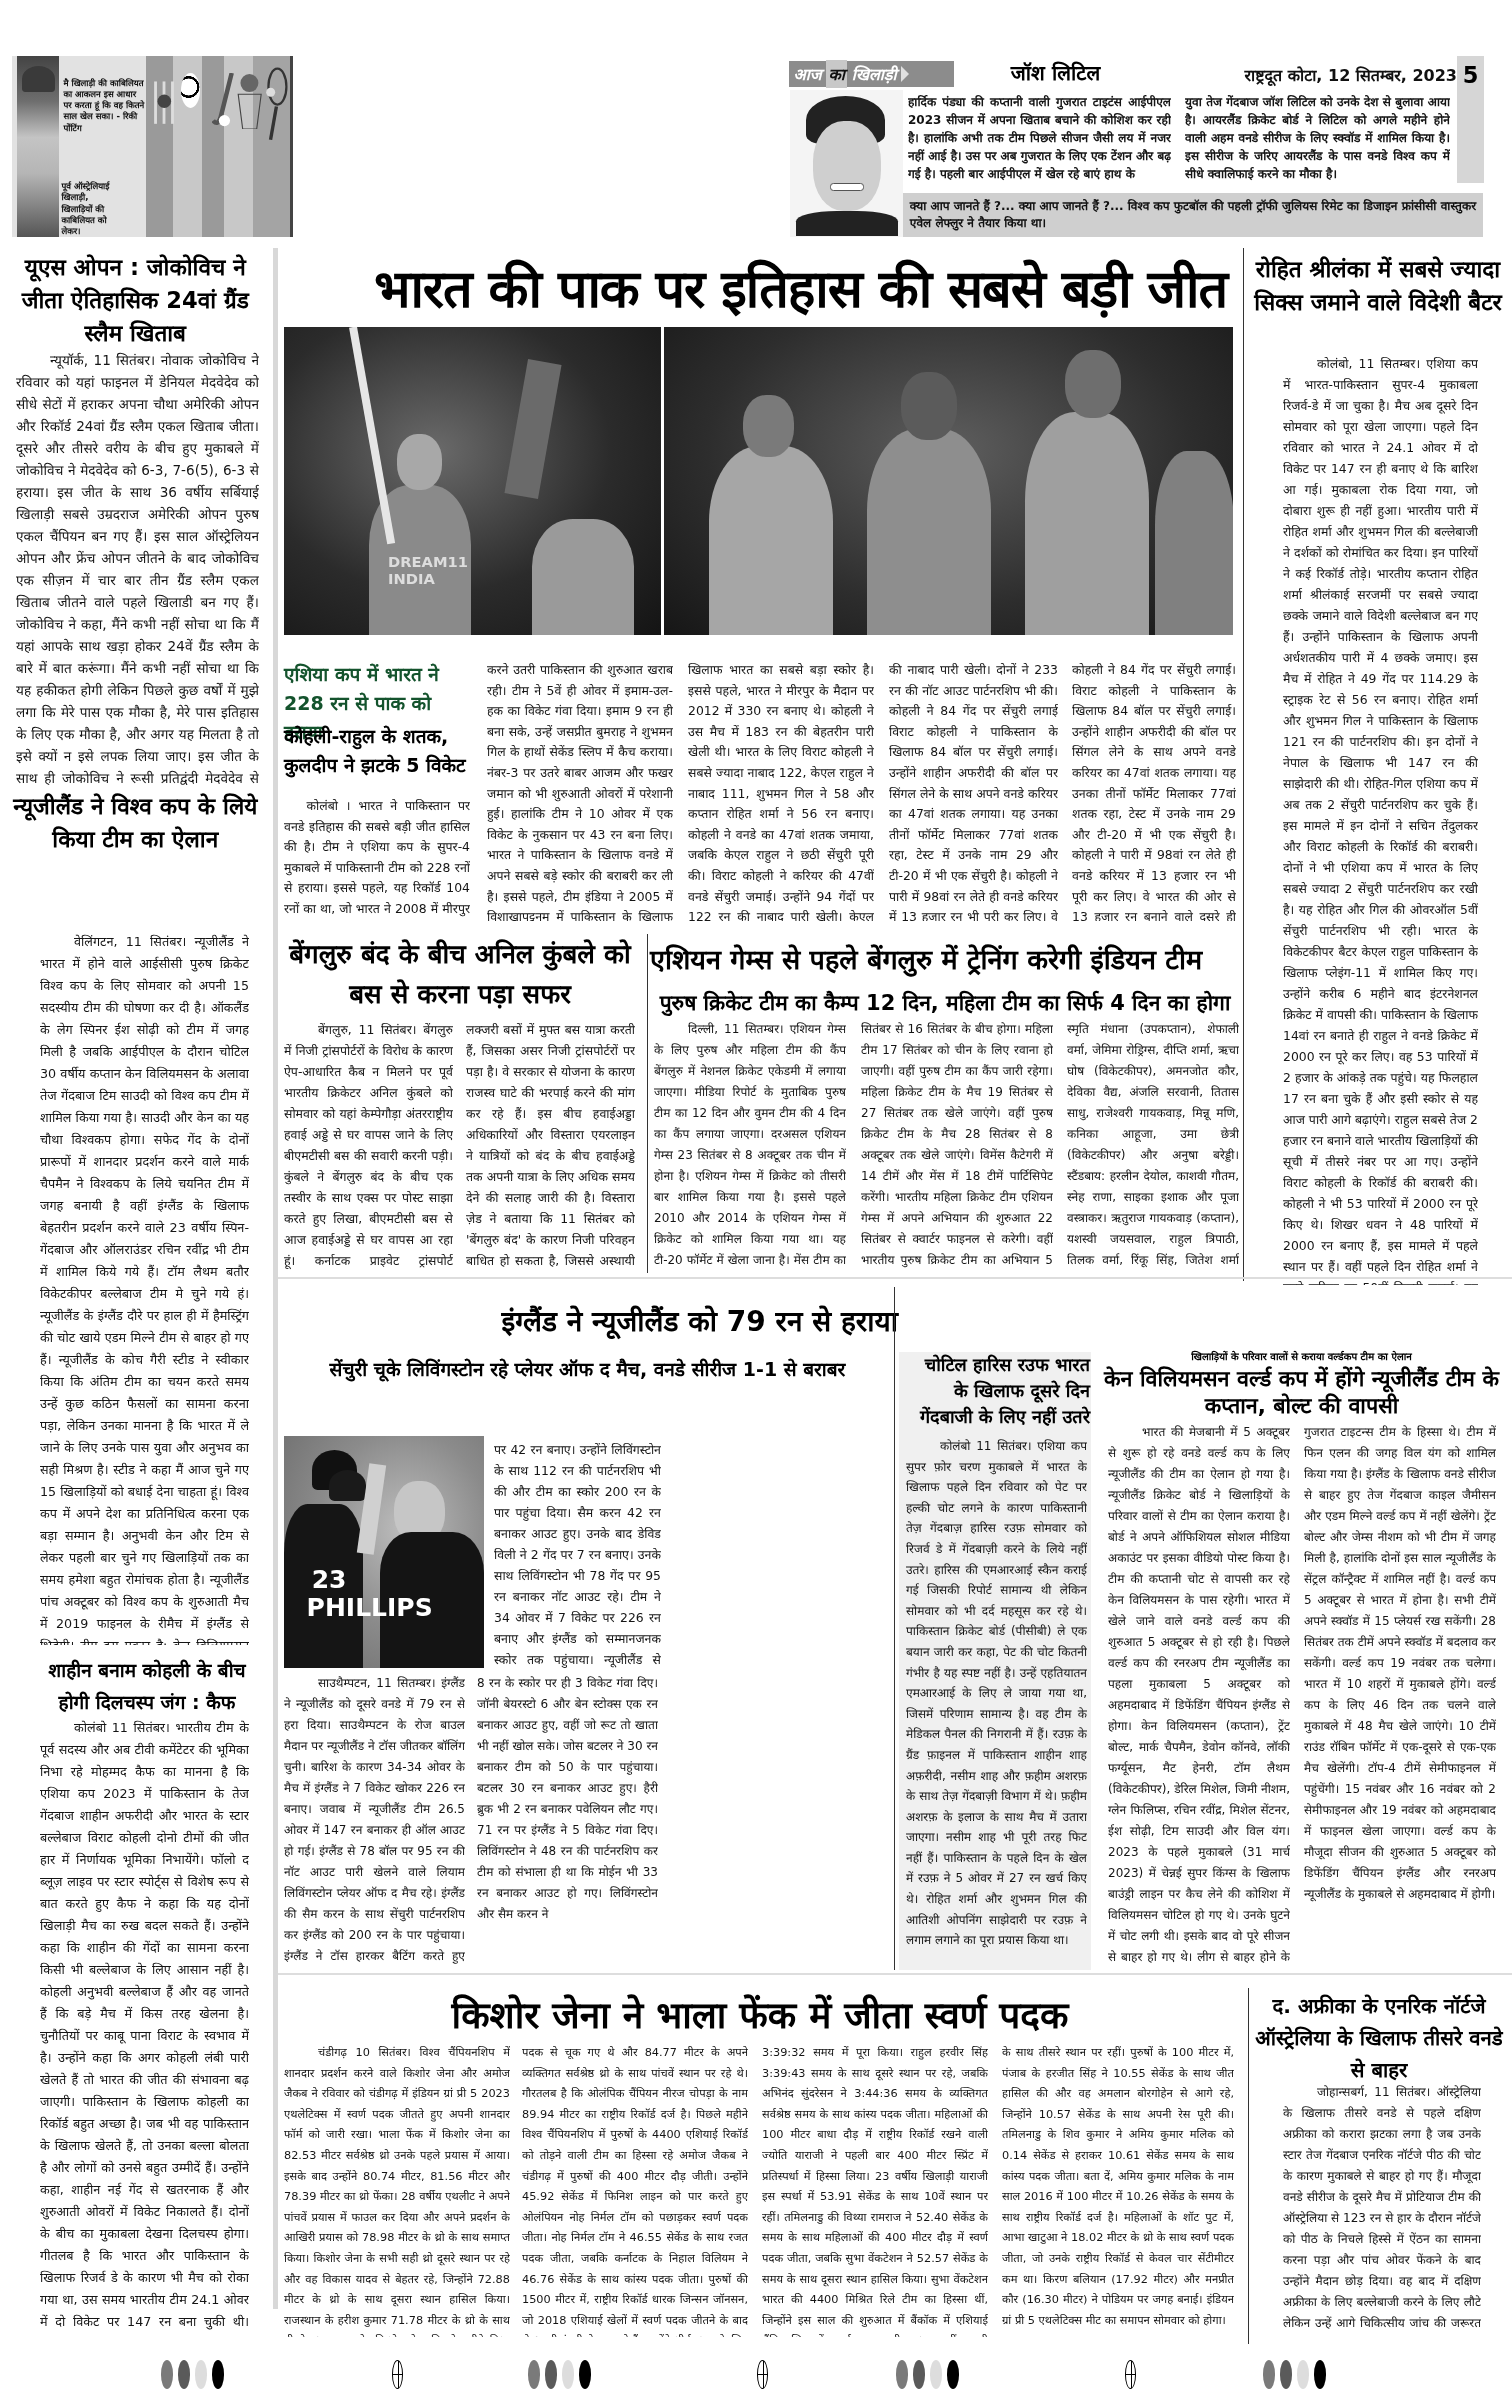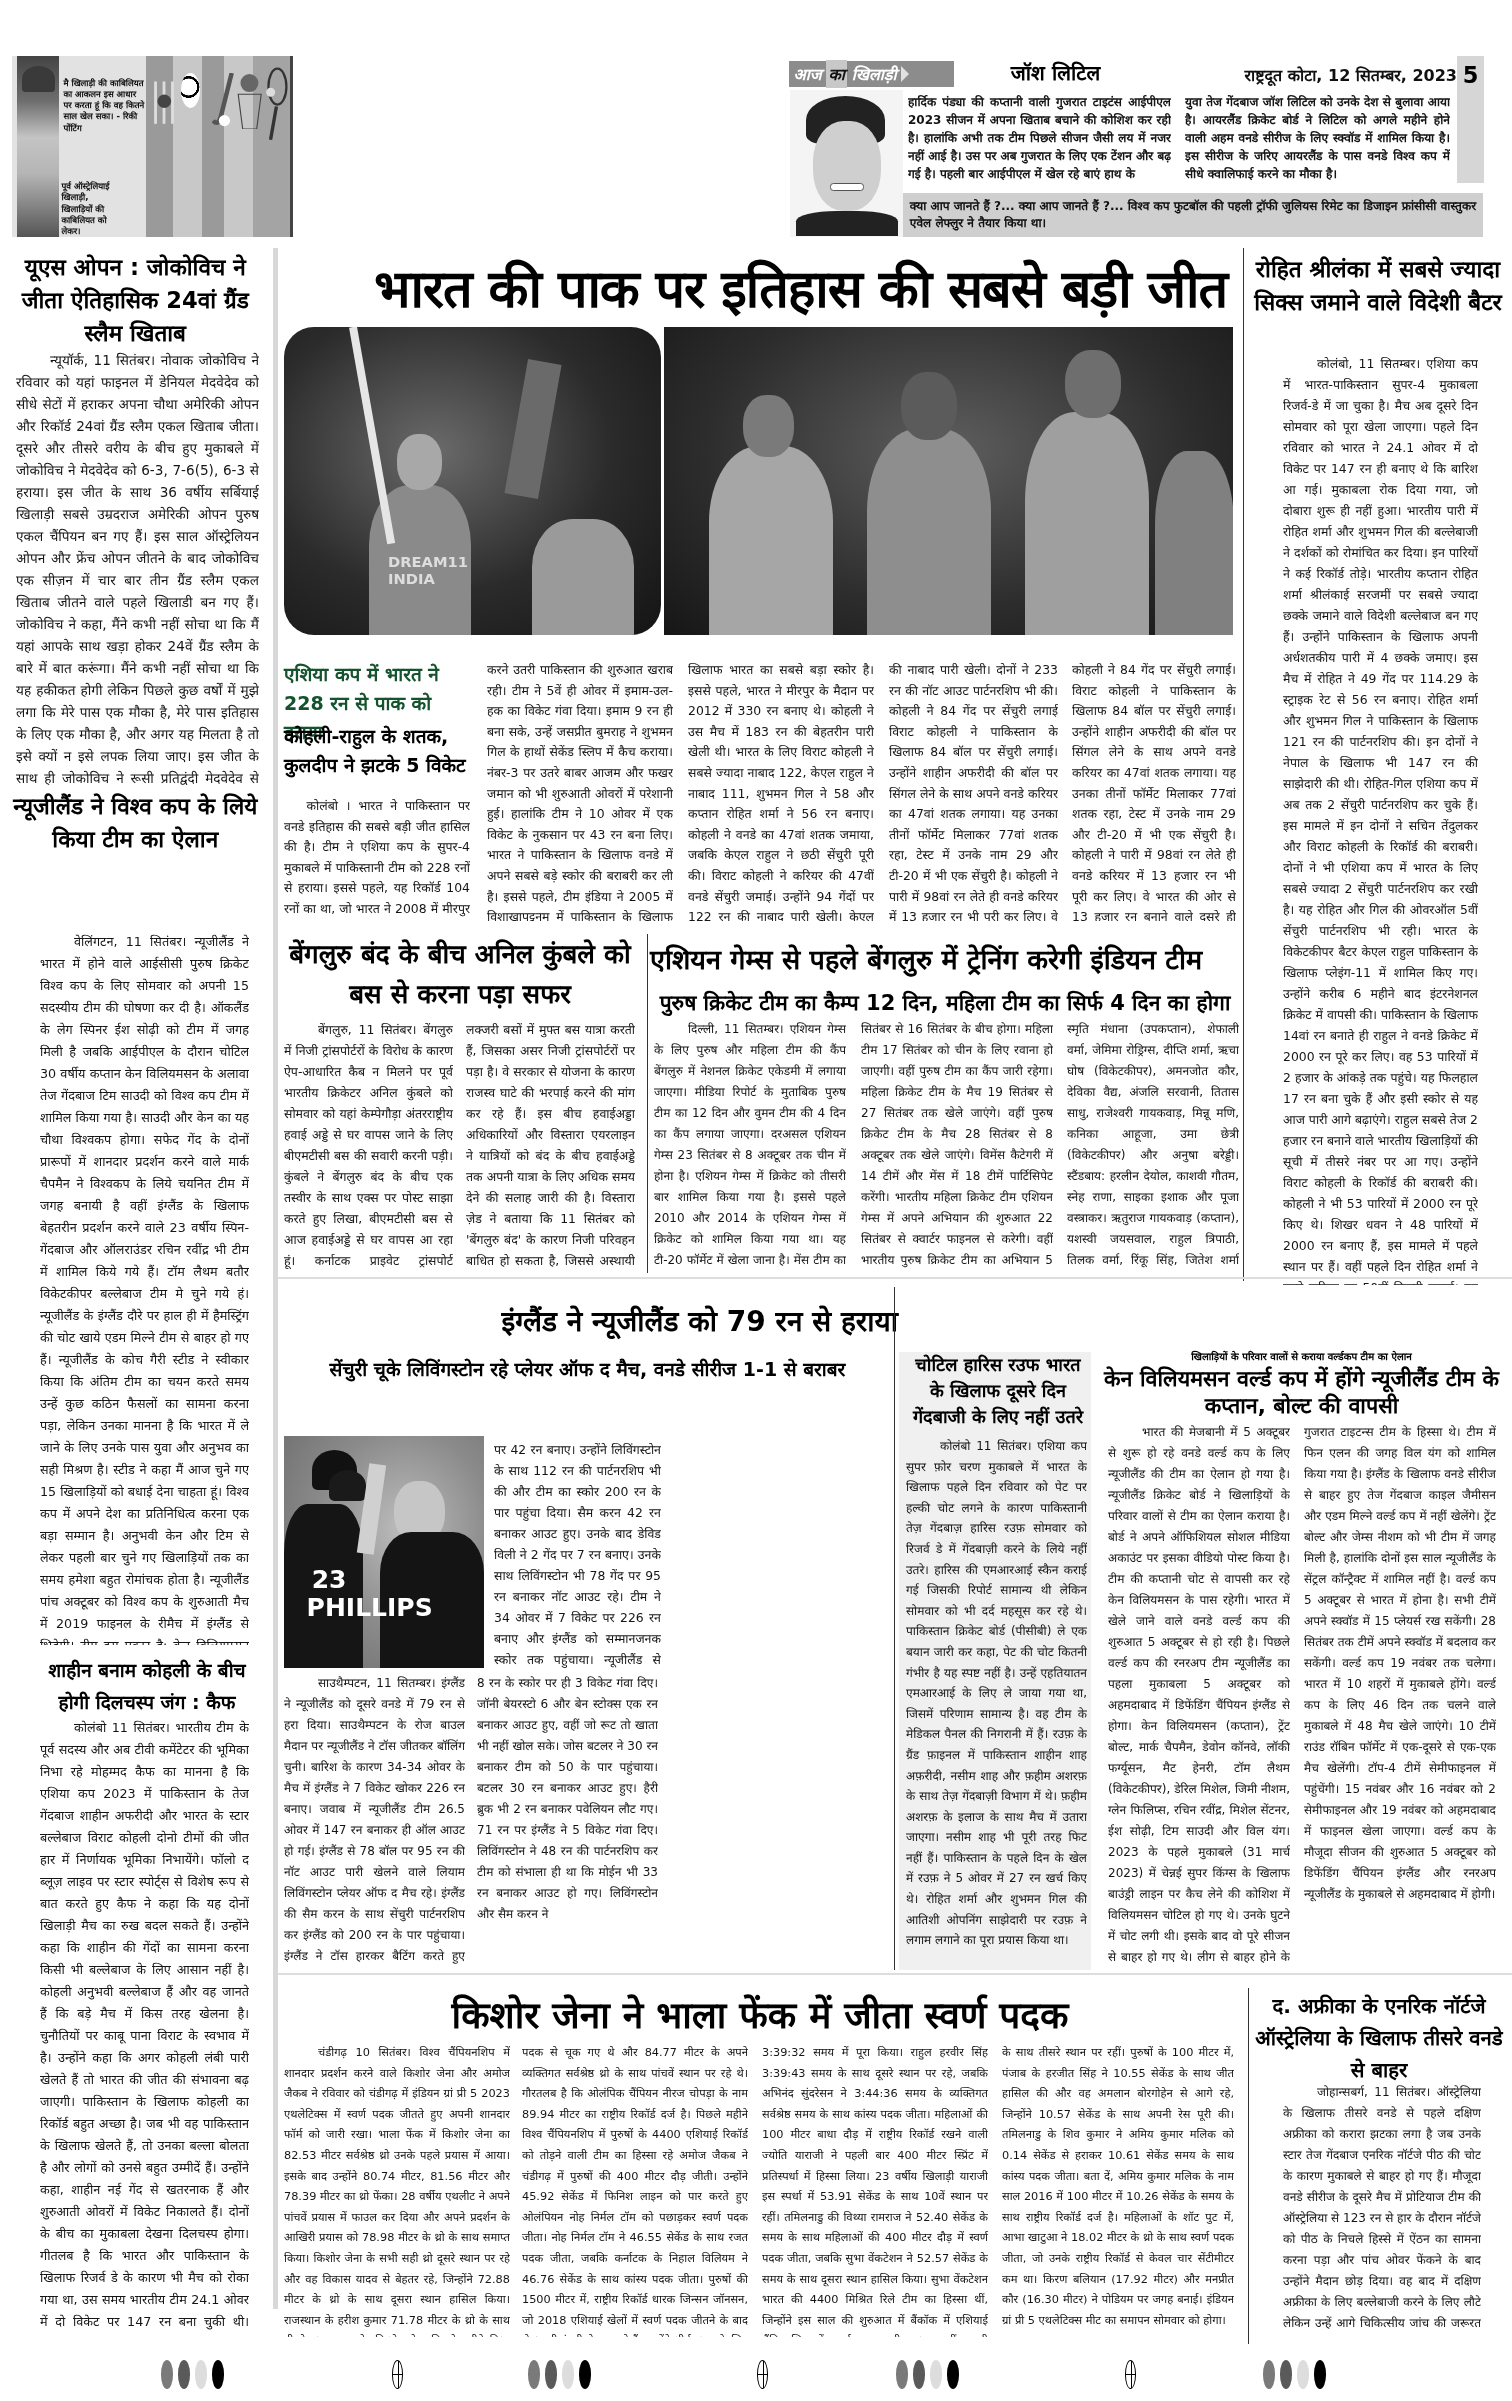--- a/index.html
+++ b/index.html
@@ -98,21 +98,21 @@
 <div class="abs body para-indent" data-name="djokovic-body" style="left:16px;top:349px;width:243px;height:436px;font-size:13.6px;line-height:22px">न्यूयॉर्क, 11 सितंबर। नोवाक जोकोविच ने रविवार को यहां फाइनल में डेनियल मेदवेदेव को सीधे सेटों में हराकर अपना चौथा अमेरिकी ओपन और रिकॉर्ड 24वां ग्रैंड स्लैम एकल खिताब जीता। दूसरे और तीसरे वरीय के बीच हुए मुकाबले में जोकोविच ने मेदवेदेव को 6-3, 7-6(5), 6-3 से हराया। इस जीत के साथ 36 वर्षीय सर्बियाई खिलाड़ी सबसे उम्रदराज अमेरिकी ओपन पुरुष एकल चैंपियन बन गए हैं। इस साल ऑस्ट्रेलियन ओपन और फ्रेंच ओपन जीतने के बाद जोकोविच एक सीज़न में चार बार तीन ग्रैंड स्लैम एकल खिताब जीतने वाले पहले खिलाडी बन गए हैं। जोकोविच ने कहा, मैंने कभी नहीं सोचा था कि मैं यहां आपके साथ खड़ा होकर 24वें ग्रैंड स्लैम के बारे में बात करूंगा। मैंने कभी नहीं सोचा था कि यह हकीकत होगी लेकिन पिछले कुछ वर्षों में मुझे लगा कि मेरे पास एक मौका है, मेरे पास इतिहास के लिए एक मौका है, और अगर यह मिलता है तो इसे क्यों न इसे लपक लिया जाए। इस जीत के साथ ही जोकोविच ने रूसी प्रतिद्वंदी मेदवेदेव से 2021 का बदला ले लिया जब मेदवेदेव ने उन्हे सीधे सेटों में हरा कर उनकी जीत की रफ्तार पर ब्रेक लगा दिये थे। वर्ष 1969 में रॉड लेवर के बाद एक ही वर्ष में सभी चार ग्रैंड स्लैम जीतने वाले जोकोविच पहले व्यक्ति बन गए है।</div>
 
 <div class="abs hl" data-name="nz-squad-headline" style="left:11.3px;top:790px;width:248px;font-size:22.6px;line-height:33px">न्यूजीलैंड ने विश्व कप के लिये किया टीम का ऐलान</div>
 <div class="abs body para-indent" data-name="nz-squad-body" style="left:40px;top:931px;width:209px;height:714px;font-size:12.7px;line-height:22px">वेलिंगटन, 11 सितंबर। न्यूजीलैंड ने भारत में होने वाले आईसीसी पुरुष क्रिकेट विश्व कप के लिए सोमवार को अपनी 15 सदस्यीय टीम की घोषणा कर दी है। ऑकलैंड के लेग स्पिनर ईश सोढ़ी को टीम में जगह मिली है जबकि आईपीएल के दौरान चोटिल 30 वर्षीय कप्तान केन विलियमसन के अलावा तेज गेंदबाज टिम साउदी को विश्व कप टीम में शामिल किया गया है। साउदी और केन का यह चौथा विश्वकप होगा। सफेद गेंद के दोनों प्रारूपों में शानदार प्रदर्शन करने वाले मार्क चैपमैन ने विश्वकप के लिये चयनित टीम में जगह बनायी है वहीं इंग्लैंड के खिलाफ बेहतरीन प्रदर्शन करने वाले 23 वर्षीय स्पिन-गेंदबाज और ऑलराउंडर रचिन रवींद्र भी टीम में शामिल किये गये हैं। टॉम लैथम बतौर विकेटकीपर बल्लेबाज टीम मे चुने गये हं। न्यूजीलैंड के इंग्लैंड दौरे पर हाल ही में हैमस्ट्रिंग की चोट खाये एडम मिल्ने टीम से बाहर हो गए हैं। न्यूजीलैंड के कोच गैरी स्टीड ने स्वीकार किया कि अंतिम टीम का चयन करते समय उन्हें कुछ कठिन फैसलों का सामना करना पड़ा, लेकिन उनका मानना है कि भारत में ले जाने के लिए उनके पास युवा और अनुभव का सही मिश्रण है। स्टीड ने कहा मैं आज चुने गए 15 खिलाड़ियों को बधाई देना चाहता हूं। विश्व कप में अपने देश का प्रतिनिधित्व करना एक बड़ा सम्मान है। अनुभवी केन और टिम से लेकर पहली बार चुने गए खिलाड़ियों तक का समय हमेशा बहुत रोमांचक होता है। न्यूजीलैंड पांच अक्टूबर को विश्व कप के शुरुआती मैच में 2019 फाइनल के रीमैच में इंग्लैंड से भिड़ेगी। टीम इस प्रकार है: केन विलियमसन (कप्तान), ट्रेंट बोल्ट, मार्क चैपमैन, डेवोन कॉनवे, लॉकी फर्ग्यूसन, मैट हेनरी, टॉम लैथम, डेरिल मिशेल, जिमी नीशम, ग्लेन फिलिप्स, रचिन रवींद्र, मिच सेंटनर, ईश सोढ़ी, टिम साउथी, विल युवा।</div>
 
 <div class="abs hl" data-name="kaif-headline" style="left:34px;top:1654px;width:226px;font-size:19px;line-height:32px">शाहीन बनाम कोहली के बीच होगी दिलचस्प जंग : कैफ</div>
 <div class="abs body para-indent" data-name="kaif-body" style="left:40px;top:1717px;width:209px;height:615px;font-size:12.7px;line-height:22px">कोलंबो 11 सितंबर। भारतीय टीम के पूर्व सदस्य और अब टीवी कमेंटेटर की भूमिका निभा रहे मोहम्मद कैफ का मानना है कि एशिया कप 2023 में पाकिस्तान के तेज गेंदबाज शाहीन अफरीदी और भारत के स्टार बल्लेबाज विराट कोहली दोनो टीमों की जीत हार में निर्णायक भूमिका निभायेंगे। फॉलो द ब्लूज़ लाइव पर स्टार स्पोर्ट्स से विशेष रूप से बात करते हुए कैफ ने कहा कि यह दोनों खिलाड़ी मैच का रुख बदल सकते हैं। उन्होंने कहा कि शाहीन की गेंदों का सामना करना किसी भी बल्लेबाज के लिए आसान नहीं है। कोहली अनुभवी बल्लेबाज हैं और वह जानते हैं कि बड़े मैच में किस तरह खेलना है। चुनौतियों पर काबू पाना विराट के स्वभाव में है। उन्होंने कहा कि अगर कोहली लंबी पारी खेलते हैं तो भारत की जीत की संभावना बढ़ जाएगी। पाकिस्तान के खिलाफ कोहली का रिकॉर्ड बहुत अच्छा है। जब भी वह पाकिस्तान के खिलाफ खेलते हैं, तो उनका बल्ला बोलता है और लोगों को उनसे बहुत उम्मीदें हैं। उन्होंने कहा, शाहीन नई गेंद से खतरनाक हैं और शुरुआती ओवरों में विकेट निकालते हैं। दोनों के बीच का मुकाबला देखना दिलचस्प होगा। गीतलब है कि भारत और पाकिस्तान के खिलाफ रिजर्व डे के कारण भी मैच को रोका गया था, उस समय भारतीय टीम 24.1 ओवर में दो विकेट पर 147 रन बना चुकी थी। सोमवार को भी करीब पौने तीन बजे तक मैदान पर बारिश की वजह से खेल शुरू नहीं हो सका था और कवर चढ़ चुका है।</div>
 
 <div class="abs hl" data-name="lead-headline" style="left:267px;top:253px;width:960px;font-size:52px;line-height:73px;text-align:right;padding-left:11.3px;letter-spacing:-1.1px">भारत की पाक पर इतिहास की सबसे बड़ी जीत</div>
 
-<div class="photo" data-name="kohli-photo" style="left:284px;top:327px;width:377px;height:308px;background:radial-gradient(ellipse at 40% 40%,#6a6a6a 0%,#2b2b2b 55%,#141414 100%);border-radius:30px;">
+<div class="photo" data-name="kohli-photo" style="left:284px;top:327px;width:377px;height:308px;background:radial-gradient(ellipse at 40% 40%,#6a6a6a 0%,#2b2b2b 55%,#141414 100%);">
   <div class="abs" style="left:85px;top:158px;width:102px;height:150px;background:#8a8a8a;border-radius:40% 40% 0 0"></div>
   <div class="abs" style="left:113px;top:107px;width:45px;height:56px;background:#a8a8a8;border-radius:45%"></div>
   <div class="abs" style="left:65px;top:0;width:8px;height:220px;background:#e6e6e6;transform:rotate(-10deg);transform-origin:top"></div>
   <div class="abs" style="left:232px;top:34px;width:34px;height:136px;background:#6a6a6a;transform:rotate(10deg)"></div>
   <div class="abs" style="left:248px;top:192px;width:102px;height:119px;background:#9a9a9a;border-radius:40% 40% 0 0"></div>
   <div class="abs" data-name="jersey-text" style="left:104px;top:226px;color:#ddd;font-weight:bold;font-size:14.7px;line-height:17px">DREAM11<br>INDIA</div>
 </div>
 <div class="photo" data-name="team-celebration-photo" style="left:664px;top:327px;width:569px;height:308px;background:radial-gradient(ellipse at 50% 40%,#5e5e5e 0%,#2d2d2d 60%,#161616 100%);">
   <div class="abs" style="left:45px;top:119px;width:124px;height:189px;background:#a6a6a6;border-radius:40% 40% 0 0"></div>
   <div class="abs" style="left:79px;top:68px;width:51px;height:62px;background:#7a7a7a;border-radius:45%"></div>
@@ -164,21 +164,21 @@
 </div>
 
 <div class="abs body" data-name="eng-nz-right-text" style="left:494px;top:1439px;width:167px;height:229px;font-size:12.4px;line-height:21px">पर 42 रन बनाए। उन्होंने लिविंगस्टोन के साथ 112 रन की पार्टनरशिप भी की और टीम का स्कोर 200 रन के पार पहुंचा दिया। सैम करन 42 रन बनाकर आउट हुए। उनके बाद डेविड विली ने 2 गेंद पर 7 रन बनाए। उनके साथ लिविंगस्टोन भी 78 गेंद पर 95 रन बनाकर नॉट आउट रहे। टीम ने 34 ओवर में 7 विकेट पर 226 रन बनाए और इंग्लैंड को सम्मानजनक स्कोर तक पहुंचाया। न्यूजीलैंड से बोल्ट के अलावा टिम साउदी ने 2 विकेट लिए। वहीं मैट हेनरी और मिचेल सैंटनर को 1-1 विकेट मिला। 34 ओवर में 227 रन के टारगेट का पीछा करने उतरी न्यूजीलैंड टीम की शुरुआत भी खराब रही। टीम ने पहले ही ओवर में विल यंग का विकेट गंवा दिया। फिन एलन ने तेज शुरुआत दी और 8 रन पर आउट हुए। टीम को डेवोन कॉनवे और डेरिल मिचेल ने संभाला। कॉनवे 15 रन बनाकर आउट हुए। डेरिल मिचेल ने 57 रन बनाए। टीम 26.5 ओवर में 147 रन बनाकर ऑलआउट हो गई।</div>
 <div class="abs body para-indent" data-name="eng-nz-col-1" style="left:284px;top:1673px;width:181px;height:294px;font-size:12px;line-height:21px">साउथैम्पटन, 11 सितम्बर। इंग्लैंड ने न्यूजीलैंड को दूसरे वनडे में 79 रन से हरा दिया। साउथैम्पटन के रोज बाउल मैदान पर न्यूजीलैंड ने टॉस जीतकर बॉलिंग चुनी। बारिश के कारण 34-34 ओवर के मैच में इंग्लैंड ने 7 विकेट खोकर 226 रन बनाए। जवाब में न्यूजीलैंड टीम 26.5 ओवर में 147 रन बनाकर ही ऑल आउट हो गई। इंग्लैंड से 78 बॉल पर 95 रन की नॉट आउट पारी खेलने वाले लियाम लिविंगस्टोन प्लेयर ऑफ द मैच रहे। इंग्लैंड की सैम करन के साथ सेंचुरी पार्टनरशिप कर इंग्लैंड को 200 रन के पार पहुंचाया। इंग्लैंड ने टॉस हारकर बैटिंग करते हुए इंग्लैंड टीम की शुरुआत खराब रही। टीम ने</div>
 <div class="abs body" data-name="eng-nz-col-2" style="left:477px;top:1673px;width:181px;height:294px;font-size:12px;line-height:21px">8 रन के स्कोर पर ही 3 विकेट गंवा दिए। जॉनी बेयरस्टो 6 और बेन स्टोक्स एक रन बनाकर आउट हुए, वहीं जो रूट तो खाता भी नहीं खोल सके। जोस बटलर ने 30 रन बनाकर टीम को 50 के पार पहुंचाया। बटलर 30 रन बनाकर आउट हुए। हैरी ब्रुक भी 2 रन बनाकर पवेलियन लौट गए। 71 रन पर इंग्लैंड ने 5 विकेट गंवा दिए। लिविंगस्टोन ने 48 रन की पार्टनरशिप कर टीम को संभाला ही था कि मोईन भी 33 रन बनाकर आउट हो गए। लिविंगस्टोन और सैम करन ने</div>
 <div class="abs body" data-name="eng-nz-col-3" style="left:671px;top:1673px;width:0;height:0">मिली। 34 ओवर में 227 रन के टारगेट का पीछा करने उतरी न्यूजीलैंड टीम की शुरुआत भी खराब रही। टीम ने पहले ही ओवर में विल यंग का विकेट गंवा दिया। फिन एलन ने तेज शुरुआत दी और 8 रन पर आउट हुए। टीम को डेवोन कॉनवे और डेरिल मिचेल ने संभाला लेकिन 14 रन बनाकर कॉनवे भी पवेलियन लौट गए। डेरिल मिचेल ने 57 रन बनाए। 111 रन के स्कोर पर टीम के 5 विकेट गिर गए और अंत में न्यूजीलैंड 147 रन पर ऑलआउट हो गई।</div>
 
 <div class="vrule" data-name="eng-nz-rule" style="left:894px;top:1287px;height:683px;"></div>
 
 <div class="abs" data-name="rauf-box" style="left:899px;top:1352px;width:192px;height:618px;background:#f0f0f0;"></div>
-<div class="abs hl" data-name="rauf-headline" style="left:906px;top:1352px;width:184px;font-size:18px;line-height:26px;text-align:center">चोटिल हारिस रउफ भारत के खिलाफ दूसरे दिन गेंदबाजी के लिए नहीं उतरे</div>
+<div class="abs hl" data-name="rauf-headline" style="left:906px;top:1352px;width:184px;font-size:18px;line-height:26px;text-align:right">चोटिल हारिस रउफ भारत के खिलाफ दूसरे दिन गेंदबाजी के लिए नहीं उतरे</div>
 <div class="abs body para-indent" data-name="rauf-body" style="left:906px;top:1436px;width:181px;height:531px;font-size:12px;line-height:20.6px">कोलंबो 11 सितंबर। एशिया कप सुपर फ़ोर चरण मुकाबले में भारत के खिलाफ पहले दिन रविवार को पेट पर हल्की चोट लगने के कारण पाकिस्तानी तेज़ गेंदबाज़ हारिस रउफ़ सोमवार को रिजर्व डे में गेंदबाज़ी करने के लिये नहीं उतरे। हारिस की एमआरआई स्कैन कराई गई जिसकी रिपोर्ट सामान्य थी लेकिन सोमवार को भी दर्द महसूस कर रहे थे। पाकिस्तान क्रिकेट बोर्ड (पीसीबी) ले एक बयान जारी कर कहा, पेट की चोट कितनी गंभीर है यह स्पष्ट नहीं है। उन्हें एहतियातन एमआरआई के लिए ले जाया गया था, जिसमें परिणाम सामान्य है। वह टीम के मेडिकल पैनल की निगरानी में हैं। रउफ़ के ग्रैंड फ़ाइनल में पाकिस्तान शाहीन शाह अफ़रीदी, नसीम शाह और फ़हीम अशरफ़ के साथ तेज़ गेंदबाज़ी विभाग में थे। फ़हीम अशरफ़ के इलाज के साथ मैच में उतारा जाएगा। नसीम शाह भी पूरी तरह फिट नहीं हैं। पाकिस्तान के पहले दिन के खेल में रउफ़ ने 5 ओवर में 27 रन खर्च किए थे। रोहित शर्मा और शुभमन गिल की आतिशी ओपनिंग साझेदारी पर रउफ़ ने लगाम लगाने का पूरा प्रयास किया था।</div>
 
 <div class="abs hl" data-name="williamson-kicker" style="left:1098px;top:1347px;width:407px;font-size:10px;line-height:19px">खिलाड़ियों के परिवार वालों से कराया वर्ल्डकप टीम का ऐलान</div>
 <div class="abs hl" data-name="williamson-headline" style="left:1098px;top:1365px;width:407px;font-size:21.5px;line-height:27px">केन विलियमसन वर्ल्ड कप में होंगे न्यूजीलैंड टीम के कप्तान, बोल्ट की वापसी</div>
 <div class="abs body para-indent" data-name="williamson-col-1" style="left:1108px;top:1422px;width:182px;height:542px;font-size:12px;line-height:21px">भारत की मेजबानी में 5 अक्टूबर से शुरू हो रहे वनडे वर्ल्ड कप के लिए न्यूजीलैंड की टीम का ऐलान हो गया है। न्यूजीलैंड क्रिकेट बोर्ड ने खिलाड़ियों के परिवार वालों से टीम का ऐलान कराया है। बोर्ड ने अपने ऑफिशियल सोशल मीडिया अकाउंट पर इसका वीडियो पोस्ट किया है। टीम की कप्तानी चोट से वापसी कर रहे केन विलियमसन के पास रहेगी। भारत में खेले जाने वाले वनडे वर्ल्ड कप की शुरुआत 5 अक्टूबर से हो रही है। पिछले वर्ल्ड कप की रनरअप टीम न्यूजीलैंड का पहला मुकाबला 5 अक्टूबर को अहमदाबाद में डिफेंडिंग चैंपियन इंग्लैंड से होगा। केन विलियमसन (कप्तान), ट्रेंट बोल्ट, मार्क चैपमैन, डेवोन कॉनवे, लॉकी फर्ग्यूसन, मैट हेनरी, टॉम लैथम (विकेटकीपर), डेरिल मिशेल, जिमी नीशम, ग्लेन फिलिप्स, रचिन रवींद्र, मिशेल सेंटनर, ईश सोढ़ी, टिम साउदी और विल यंग। 2023 के पहले मुकाबले (31 मार्च 2023) में चेन्नई सुपर किंग्स के खिलाफ बाउंड्री लाइन पर कैच लेने की कोशिश में विलियमसन चोटिल हो गए थे। उनके घुटने में चोट लगी थी। इसके बाद वो पूरे सीजन से बाहर हो गए थे। लीग से बाहर होने के बाद विलियमसन ने कुछ महीने बाद रिकवरी की। अपने घर न्यूजीलैंड में की सर्जरी हुई। वे इस सीजन में भी</div>
 <div class="abs body" data-name="williamson-col-2" style="left:1304px;top:1422px;width:192px;height:542px;font-size:12px;line-height:21px">गुजरात टाइटन्स टीम के हिस्सा थे। टीम में फिन एलन की जगह विल यंग को शामिल किया गया है। इंग्लैंड के खिलाफ वनडे सीरीज से बाहर हुए तेज गेंदबाज काइल जैमीसन और एडम मिल्ने वर्ल्ड कप में नहीं खेलेंगे। ट्रेंट बोल्ट और जेम्स नीशम को भी टीम में जगह मिली है, हालांकि दोनों इस साल न्यूजीलैंड के सेंट्रल कॉन्ट्रैक्ट में शामिल नहीं है। वर्ल्ड कप 5 अक्टूबर से भारत में होना है। सभी टीमें अपने स्क्वॉड में 15 प्लेयर्स रख सकेंगी। 28 सितंबर तक टीमें अपने स्क्वॉड में बदलाव कर सकेंगी। वर्ल्ड कप 19 नवंबर तक चलेगा। भारत में 10 शहरों में मुकाबले होंगे। वर्ल्ड कप के लिए 46 दिन तक चलने वाले मुकाबले में 48 मैच खेले जाएंगे। 10 टीमें राउंड रॉबिन फॉर्मेट में एक-दूसरे से एक-एक मैच खेलेंगी। टॉप-4 टीमें सेमीफाइनल में पहुंचेंगी। 15 नवंबर और 16 नवंबर को 2 सेमीफाइनल और 19 नवंबर को अहमदाबाद में फाइनल खेला जाएगा। वर्ल्ड कप के मौजूदा सीजन की शुरुआत 5 अक्टूबर को डिफेंडिंग चैंपियन इंग्लैंड और रनरअप न्यूजीलैंड के मुकाबले से अहमदाबाद में होगी।</div>
 
 <div class="hrule" data-name="lower-separator" style="left:278px;top:1973px;width:1234px;background:#ddd;height:1.7px"></div>
 
 <div class="abs hl" data-name="jena-headline" style="left:277px;top:1988px;width:966px;font-size:37px;line-height:56px">किशोर जेना ने भाला फेंक में जीता स्वर्ण पदक</div>

